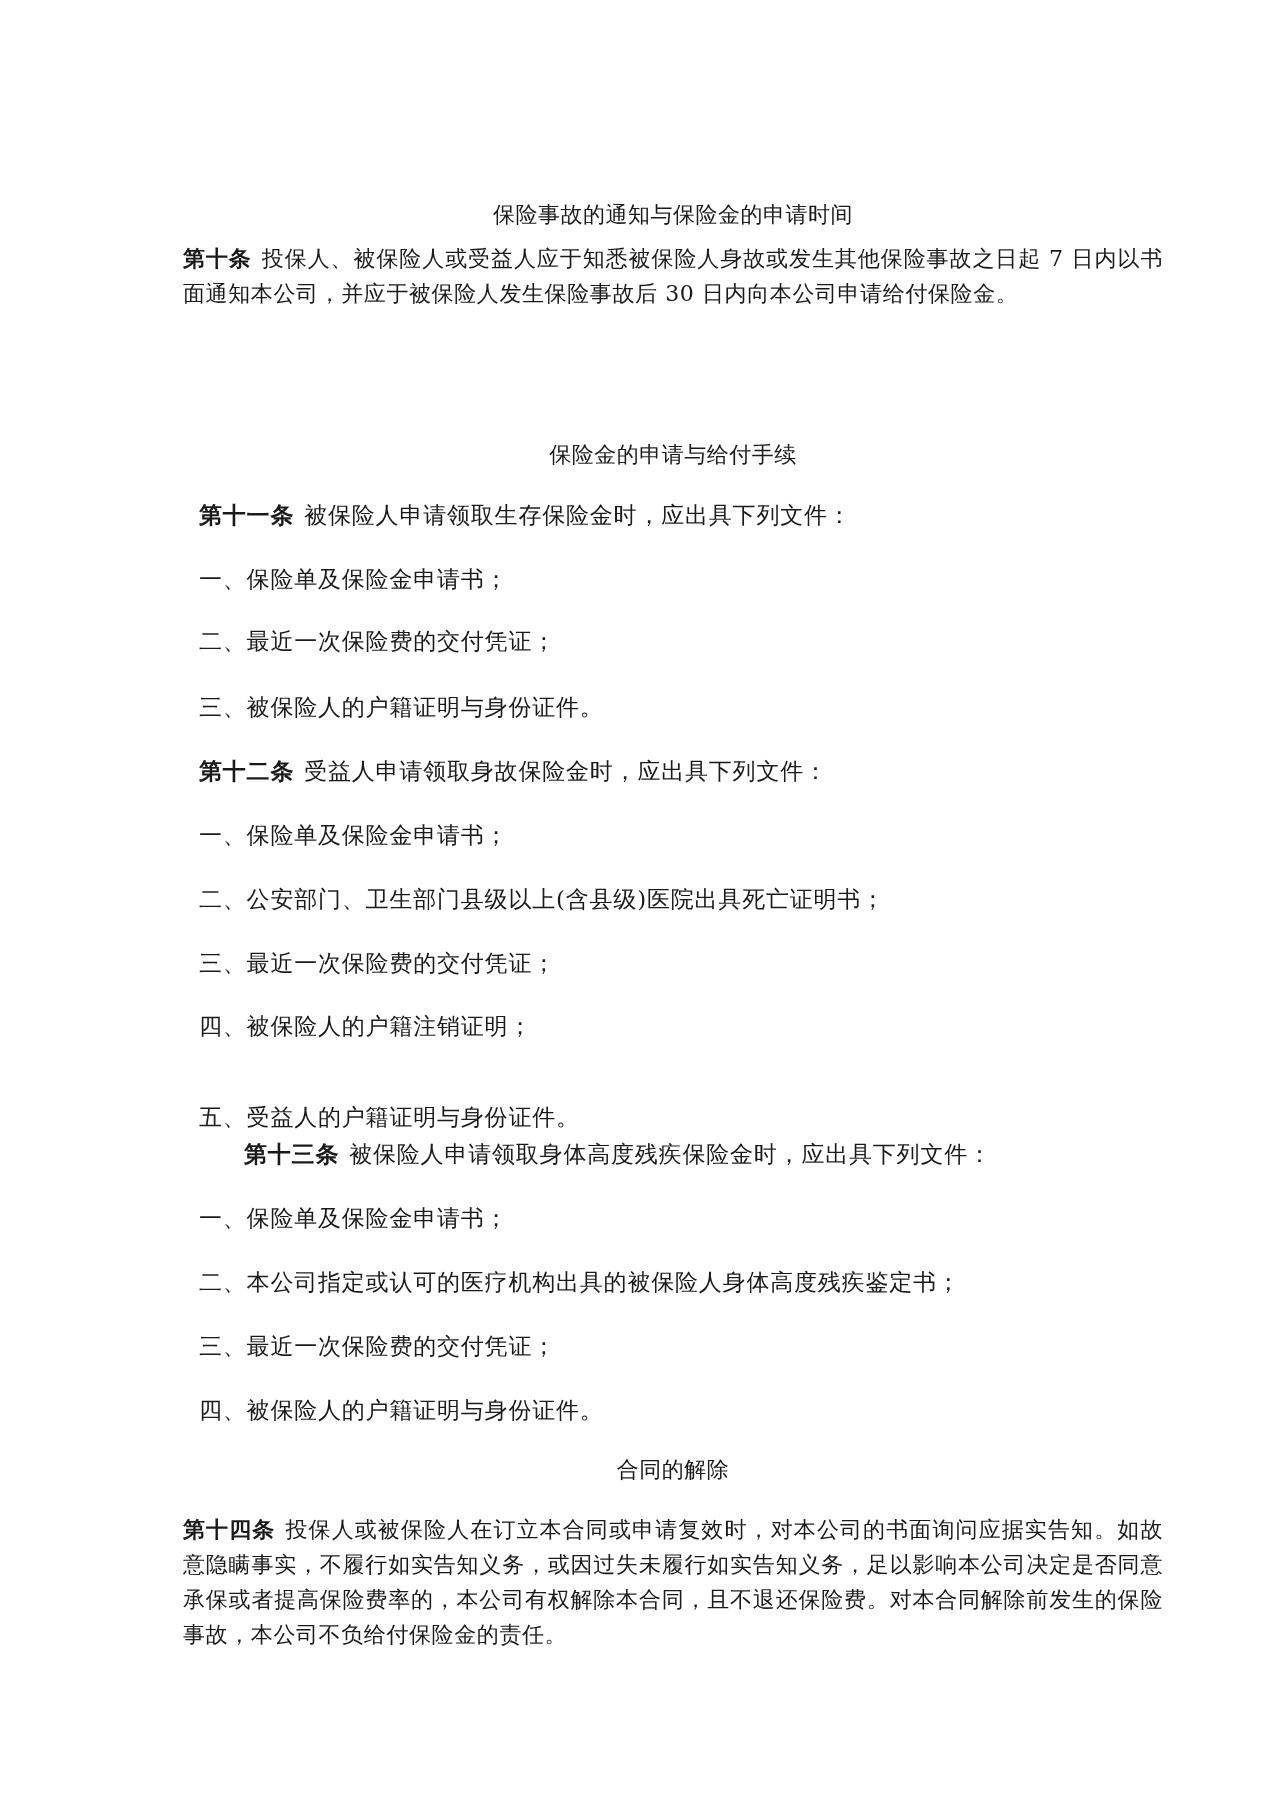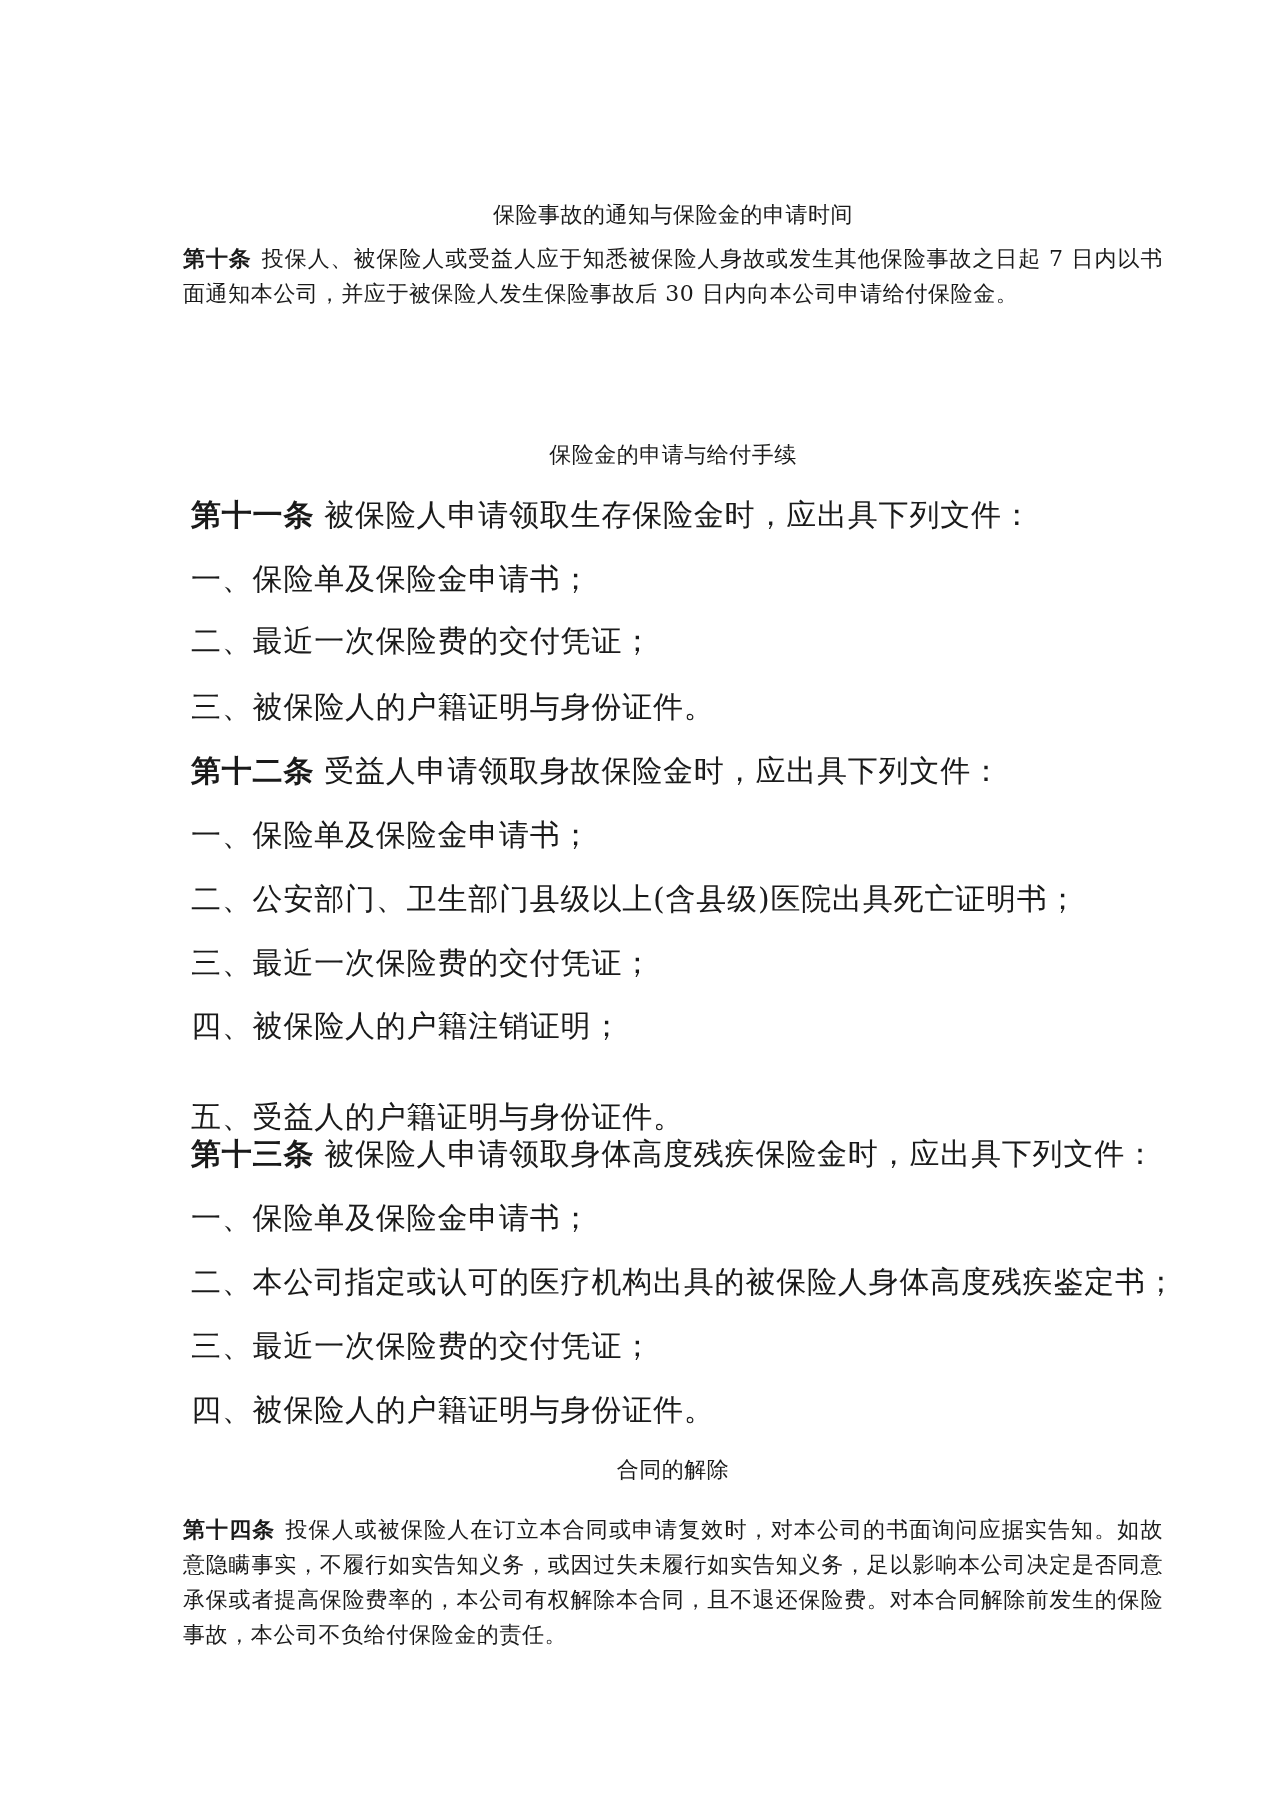--- a/index.html
+++ b/index.html
@@ -36,22 +36,22 @@
       left: 0;
       width: 980px;
       font-size: 22px;
       line-height: 35px;
       text-align: justify;
       text-align-last: left;
       letter-spacing: 0.6px;
     }
     .line {
       position: absolute;
-      left: 8px;
-      font-size: 30px;
+      left: 16px;
+      font-size: 23px;
       line-height: 30px;
       white-space: nowrap;
       letter-spacing: 0.8px;
     }
     .art {
       font-family: Liberation Serif, serif;
       font-weight: bold;
       margin-right: 10px;
     }
   </style>
@@ -77,21 +77,21 @@
 
   <div class="line" style="top:756px;">
     <span class="art">第十二条</span><span>受益人申请领取身故保险金时，应出具下列文件：</span>
   </div>
   <div class="line" style="top:820px;">一、保险单及保险金申请书；</div>
   <div class="line" style="top:884px;">二、公安部门、卫生部门县级以上(含县级)医院出具死亡证明书；</div>
   <div class="line" style="top:948px;">三、最近一次保险费的交付凭证；</div>
   <div class="line" style="top:1011px;">四、被保险人的户籍注销证明；</div>
   <div class="line" style="top:1075px;margin-top:27px;">五、受益人的户籍证明与身份证件。</div>
 
-  <div class="line" style="top:1139px;">
+  <div class="line" style="top:1139px;margin-left:45px;">
     <span class="art">第十三条</span><span>被保险人申请领取身体高度残疾保险金时，应出具下列文件：</span>
   </div>
   <div class="line" style="top:1203px;">一、保险单及保险金申请书；</div>
   <div class="line" style="top:1267px;">二、本公司指定或认可的医疗机构出具的被保险人身体高度残疾鉴定书；</div>
   <div class="line" style="top:1331px;">三、最近一次保险费的交付凭证；</div>
   <div class="line" style="top:1395px;">四、被保险人的户籍证明与身份证件。</div>
 
   <div class="heading" style="top:1455px;">合同的解除</div>
 
   <div class="para" style="top:1512px;">

